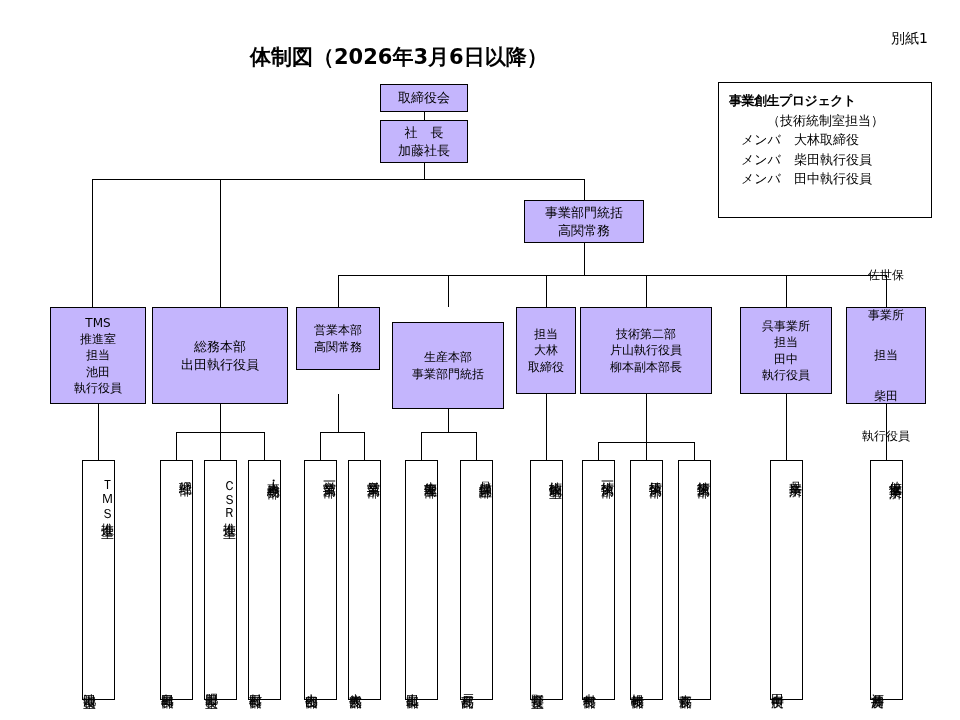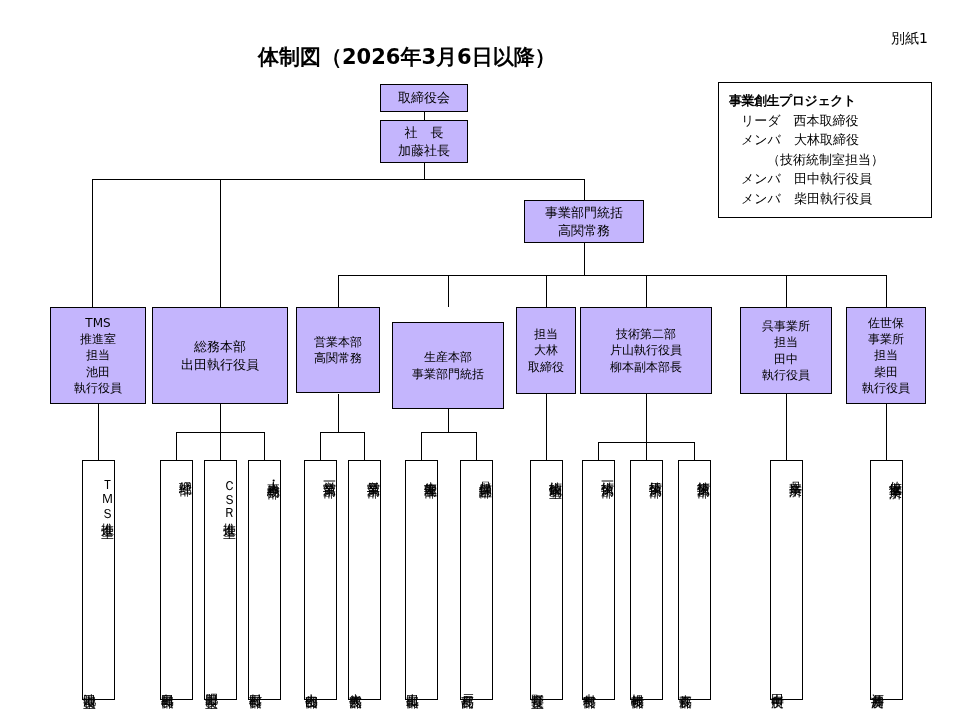--- a/index.html
+++ b/index.html
@@ -102,29 +102,28 @@
   .ln-h { height: 1px; }
   .ln-v { width: 1px; }
 </style>
 </head>
 <body>
 
 <div id="root">
 
   <div class="corner-label" style="left:848px; top:30px;">別紙1</div>
 
-  <div class="title" style="left:258px; top:43px;">体制図（2026年3月6日以降）</div>
+  <div class="title" style="left:250px; top:43px;">体制図（2026年3月6日以降）</div>
 
   <div class="legend" style="left:718px; top:82px; width:214px; height:136px;">
     <div class="lhead">事業創生プロジェクト</div>
-    <div class="lrow ind1">リーダ　西本取締役</div>
+    <div class="lrow ind2">（技術統制室担当）</div>
     <div class="lrow ind1">メンバ　大林取締役</div>
-    <div class="lrow ind2">（技術統制室担当）</div>
+    <div class="lrow ind1">メンバ　柴田執行役員</div>
     <div class="lrow ind1">メンバ　田中執行役員</div>
-    <div class="lrow ind1">メンバ　柴田執行役員</div>
   </div>
 
   <div class="ln-v" style="left:424px; top:112px; height:16px;"></div>
 
   <div class="ln-v" style="left:424px; top:163px; height:16px;"></div>
 
   <div class="ln-h" style="left:92px; top:179px; width:492px;"></div>
 
   <div class="ln-v" style="left:92px; top:179px; height:128px;"></div>
 
@@ -192,21 +191,21 @@
     <span class="ln">担当</span>
     <span class="ln">池田</span>
     <span class="ln">執行役員</span>
   </div>
 
   <div class="box" style="left:152px; top:307px; width:136px; height:97px;">
     <span class="ln">総務本部</span>
     <span class="ln">出田執行役員</span>
   </div>
 
-  <div class="box" style="left:296px; top:307px; width:84px; height:86px; font-size:12px;">
+  <div class="box" style="left:296px; top:307px; width:84px; height:63px; font-size:12px;">
     <span class="ln">営業本部</span>
     <span class="ln">高関常務</span>
   </div>
 
   <div class="box" style="left:392px; top:322px; width:112px; height:87px; font-size:12px;">
     <span class="ln">生産本部</span>
     <span class="ln">事業部門統括</span>
   </div>
 
   <div class="box" style="left:516px; top:307px; width:60px; height:87px; font-size:12px;">
@@ -221,21 +220,21 @@
     <span class="ln">柳本副本部長</span>
   </div>
 
   <div class="box" style="left:740px; top:307px; width:92px; height:87px; font-size:12px;">
     <span class="ln">呉事業所</span>
     <span class="ln">担当</span>
     <span class="ln">田中</span>
     <span class="ln">執行役員</span>
   </div>
 
-  <div class="box" style="left:846px; top:307px; width:80px; height:97px; font-size:12px;">
+  <div class="box" style="left:846px; top:307px; width:80px; height:97px; font-size:12px;gap:24px;">
     <span class="ln">佐世保</span>
     <span class="ln">事業所</span>
     <span class="ln">担当</span>
     <span class="ln">柴田</span>
     <span class="ln">執行役員</span>
   </div>
 
   <div class="vbox" style="left:82px; top:460px; width:33px; height:240px;">
     <span class="vln vtop">ＴＭＳ推進室</span>
     <span class="vln vbot">池田室長</span>

